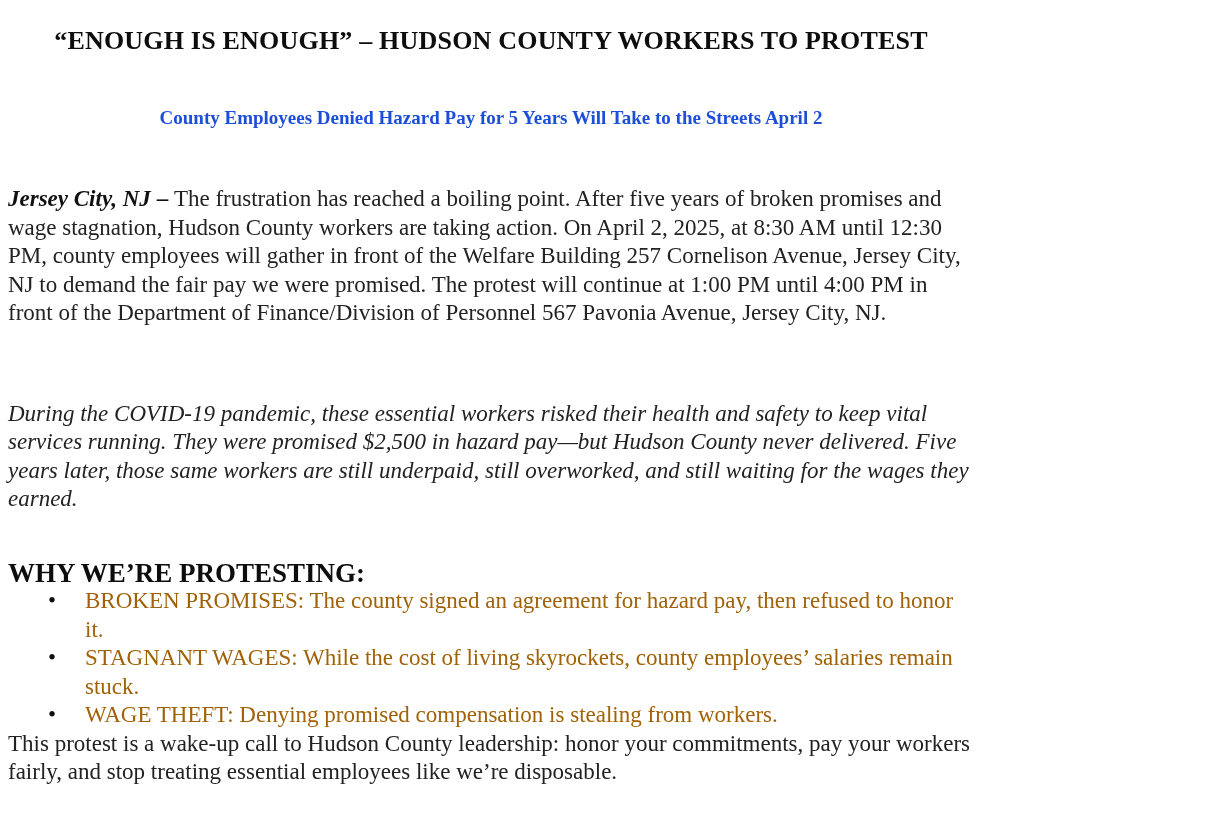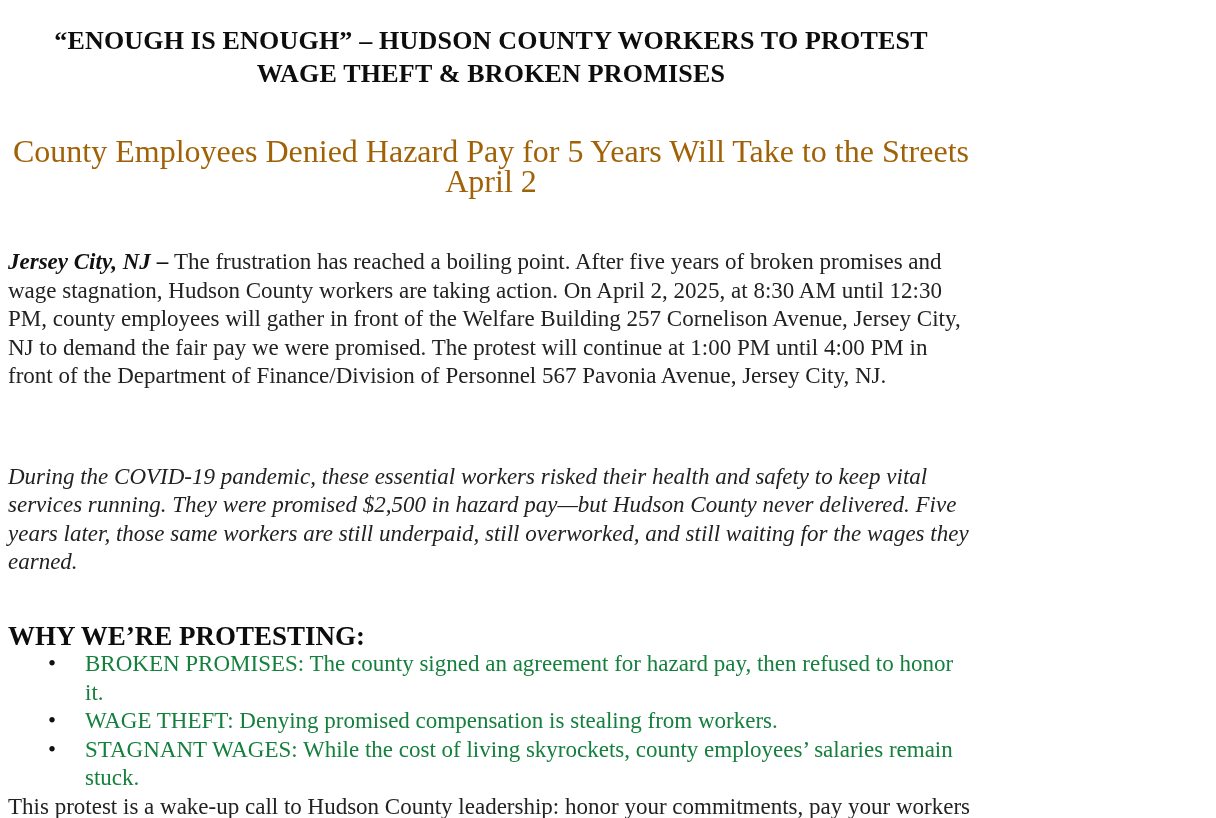--- a/index.html
+++ b/index.html
@@ -24,24 +24,24 @@
   .title {
     text-align: center;
     font-weight: 700;
     font-size: 26px;
     line-height: 33px;
     color: #0d0d0d;
     letter-spacing: 0.2px;
   }
   .subtitle {
     text-align: center;
-    font-weight: 400;
-    font-size: 32px;
+    font-weight: 700;
+    font-size: 19px;
     line-height: 30px;
-    color: #a16207;
+    color: #1d4ed8;
     margin-top: 46px;
   }
   .para {
     font-size: 23px;
     line-height: 28.5px;
     margin: 0;
     color: #222222;
   }
   .para1 { margin-top: 52px; }
   .para2 { margin-top: 72px; font-style: italic; }
@@ -64,51 +64,50 @@
   ul.bullets {
     list-style: none;
     margin: 0;
     padding: 0;
   }
   ul.bullets li {
     position: relative;
     font-size: 23px;
     line-height: 28.5px;
     padding-left: 77px;
-    color: #15803d;
+    color: #a16207;
   }
   ul.bullets li::before {
     content: "\2022";
     position: absolute;
     left: 40px;
     top: 0;
     color: #111111;
     font-size: 23px;
   }
   .closing { }
 </style>
 </head>
 <body>
 
 <div class="page">
 
   <div class="title">
     <div>“ENOUGH IS ENOUGH” – HUDSON COUNTY WORKERS TO PROTEST</div>
-    <div>WAGE THEFT &amp; BROKEN PROMISES</div>
   </div>
 
   <div class="subtitle">County Employees Denied Hazard Pay for 5 Years Will Take to the Streets April 2</div>
 
   <p class="para para1"><span class="dateline">Jersey City, NJ</span><span class="dateline-dash"> – </span><span>The frustration has reached a boiling point. After five years of broken promises and wage stagnation, Hudson County workers are taking action. On April 2, 2025, at 8:30 AM until 12:30 PM, county employees will gather in front of the Welfare Building 257 Cornelison Avenue, Jersey City, NJ to demand the fair pay we were promised. The protest will continue at 1:00 PM until 4:00 PM in front of the Department of Finance/Division of Personnel 567 Pavonia Avenue, Jersey City, NJ.</span></p>
 
   <p class="para para2">During the COVID-19 pandemic, these essential workers risked their health and safety to keep vital services running. They were promised $2,500 in hazard pay—but Hudson County never delivered. Five years later, those same workers are still underpaid, still overworked, and still waiting for the wages they earned.</p>
 
   <p class="why-heading">WHY WE’RE PROTESTING:</p>
 
   <ul class="bullets">
     <li>BROKEN PROMISES: The county signed an agreement for hazard pay, then refused to honor it.</li>
+    <li>STAGNANT WAGES: While the cost of living skyrockets, county employees’ salaries remain stuck.</li>
     <li>WAGE THEFT: Denying promised compensation is stealing from workers.</li>
-    <li>STAGNANT WAGES: While the cost of living skyrockets, county employees’ salaries remain stuck.</li>
   </ul>
 
   <p class="para closing">This protest is a wake-up call to Hudson County leadership: honor your commitments, pay your workers fairly, and stop treating essential employees like we’re disposable.</p>
 
 </div>
 
 </body></html>

